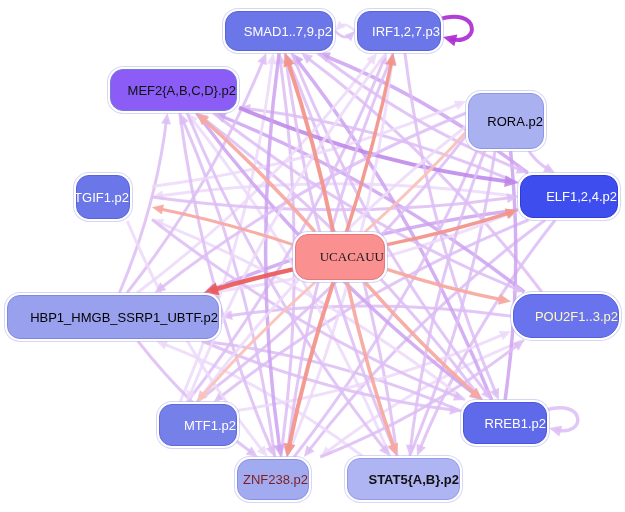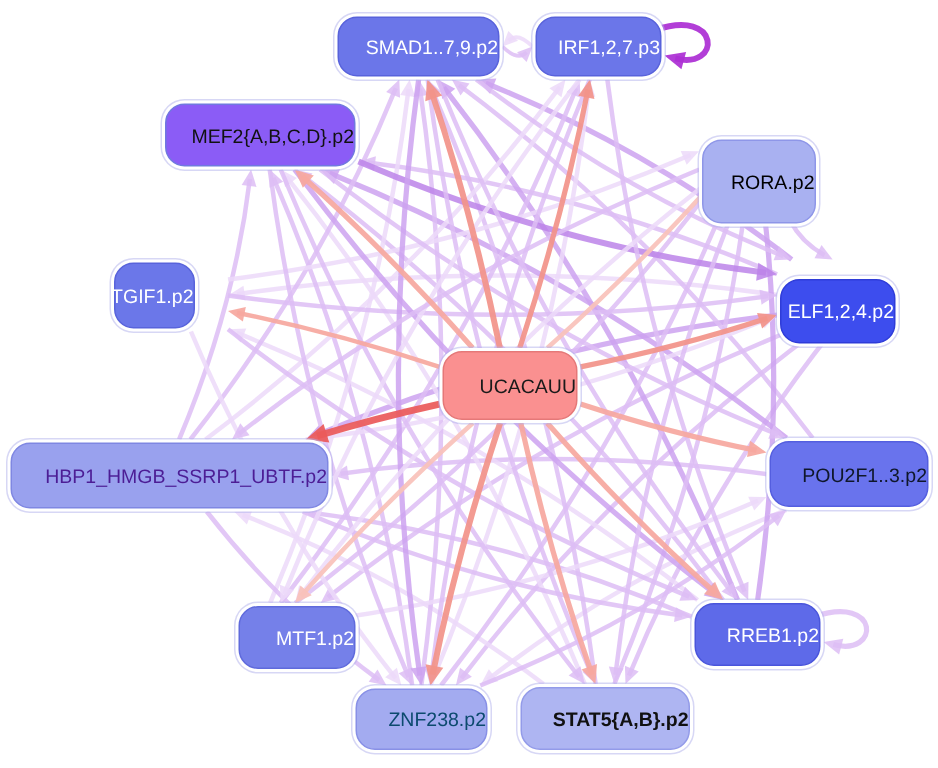--- a/index.html
+++ b/index.html
@@ -158,53 +158,53 @@
       <path d="M 333.4 282 Q 304.9 368.1 288.4 449.8" fill="none" stroke="#F2938A" stroke-width="4" stroke-opacity="0.93"></path>
       <polygon points="287,457 283.7,442.8 295.5,445.1" fill="#F2938A" fill-opacity="0.93"></polygon>
       <path d="M 347.2 282 Q 366.8 370.5 394.7 449.7" fill="none" stroke="#F6A89F" stroke-width="3.5" stroke-opacity="0.93"></path>
       <polygon points="396.9,456 387.7,446.3 398,442.7" fill="#F6A89F" fill-opacity="0.93"></polygon>
       <path d="M 437 20 C 481 5, 481 47, 450.1 38.9" fill="none" stroke="#AC2FD4" stroke-width="4" stroke-opacity="0.93"></path>
       <polygon points="443,37 457.4,34.6 454.3,46.2" fill="#AC2FD4" fill-opacity="0.93"></polygon>
       <path d="M 543 411 C 587 396, 587 438, 555.5 429.7" fill="none" stroke="#DDBDF5" stroke-width="3.5" stroke-opacity="0.85"></path>
       <polygon points="549,428 562.2,425.8 559.4,436.4" fill="#DDBDF5" fill-opacity="0.85"></polygon>
     </svg>
   <div id="node-layer">
-      <div class="node" style="left: 295px; top: 234px; width: 90px; height: 46px; background: rgb(250, 144, 144); border-color: rgb(229, 120, 120); color: rgb(26, 26, 26);">
+      <div class="node" style="left: 295px; top: 234px; width: 90px; height: 46px; background: rgb(250, 144, 144); border-color: rgb(229, 120, 120); color: rgb(26, 26, 26); font-family: Liberation Serif, serif;">
         <span>UCACAUU</span>
       </div>
       <div class="node" style="left: 225px; top: 11px; width: 108px; height: 40px; background: rgb(107, 118, 233); border-color: rgb(88, 98, 219); color: rgb(255, 255, 255);">
         <span>SMAD1..7,9.p2</span>
       </div>
       <div class="node" style="left: 357px; top: 11px; width: 84px; height: 40px; background: rgb(107, 118, 233); border-color: rgb(88, 98, 219); color: rgb(255, 255, 255);">
         <span>IRF1,2,7.p3</span>
       </div>
       <div class="node" style="left: 110px; top: 69px; width: 127px; height: 42px; background: #8b5cf6; border-color: rgb(112, 121, 223); color: rgb(17, 17, 17);">
         <span>MEF2{A,B,C,D}.p2</span>
       </div>
       <div class="node" style="left: 468px; top: 69px; width: 76px; height: 56px; background: rgb(169, 177, 241); border-color: rgb(142, 150, 232); color: #000000; margin-top: 24px;">
         <span>RORA.p2</span>
       </div>
       <div class="node" style="left: 76px; top: 175px; width: 54px; height: 44px; background: rgb(107, 119, 233); border-color: rgb(88, 99, 219); color: rgb(255, 255, 255);">
         <span>TGIF1.p2</span>
       </div>
-      <div class="node" style="left: 520px; top: 175px; width: 77px; height: 43px; background: rgb(61, 77, 238); border-color: rgb(47, 60, 217); color: rgb(255, 255, 255); margin-top: 11px;">
+      <div class="node" style="left: 520px; top: 175px; width: 98px; height: 43px; background: rgb(61, 77, 238); border-color: rgb(47, 60, 217); color: rgb(255, 255, 255);">
         <span>ELF1,2,4.p2</span>
       </div>
-      <div class="node" style="left: 7px; top: 295px; width: 212px; height: 44px; background: rgb(153, 161, 238); border-color: rgb(127, 135, 226); color: #4c1d95;">
+      <div class="node" style="left: 7px; top: 295px; width: 212px; height: 44px; background: rgb(153, 161, 238); border-color: rgb(127, 135, 226); color: #000000;">
         <span>HBP1_HMGB_SSRP1_UBTF.p2</span>
       </div>
-      <div class="node" style="left: 513px; top: 294px; width: 106px; height: 44px; background: rgb(105, 115, 237); border-color: rgb(84, 94, 223); color: #0f172a;">
+      <div class="node" style="left: 513px; top: 294px; width: 106px; height: 44px; background: rgb(105, 115, 237); border-color: rgb(84, 94, 223); color: #fef9c3; border-radius: 19px;">
         <span>POU2F1..3.p2</span>
       </div>
       <div class="node" style="left: 135px; top: 404px; width: 78px; height: 42px; background: rgb(117, 128, 233); border-color: rgb(95, 106, 220); color: rgb(255, 255, 255); margin-left: 24px;">
         <span>MTF1.p2</span>
       </div>
       <div class="node" style="left: 463px; top: 402px; width: 84px; height: 42px; background: rgb(94, 106, 233); border-color: rgb(74, 85, 219); color: rgb(255, 255, 255);">
         <span>RREB1.p2</span>
       </div>
-      <div class="node" style="left: 237px; top: 459px; width: 88px; height: 41px; background: rgb(163, 171, 240); border-color: rgb(136, 144, 230); color: #0c4a6e; padding-left: 37px;">
+      <div class="node" style="left: 237px; top: 459px; width: 72px; height: 41px; background: rgb(163, 171, 240); border-color: rgb(136, 144, 230); color: #7f1d1d; padding-left: 37px;">
         <span>ZNF238.p2</span>
       </div>
       <div class="node" style="left: 347px; top: 458px; width: 113px; height: 42px; background: rgb(174, 181, 242); border-color: rgb(147, 155, 233); color: rgb(17, 17, 17); font-weight: bold;">
         <span>STAT5{A,B}.p2</span>
       </div>
     </div>
 </div>
 
 </body></html>

